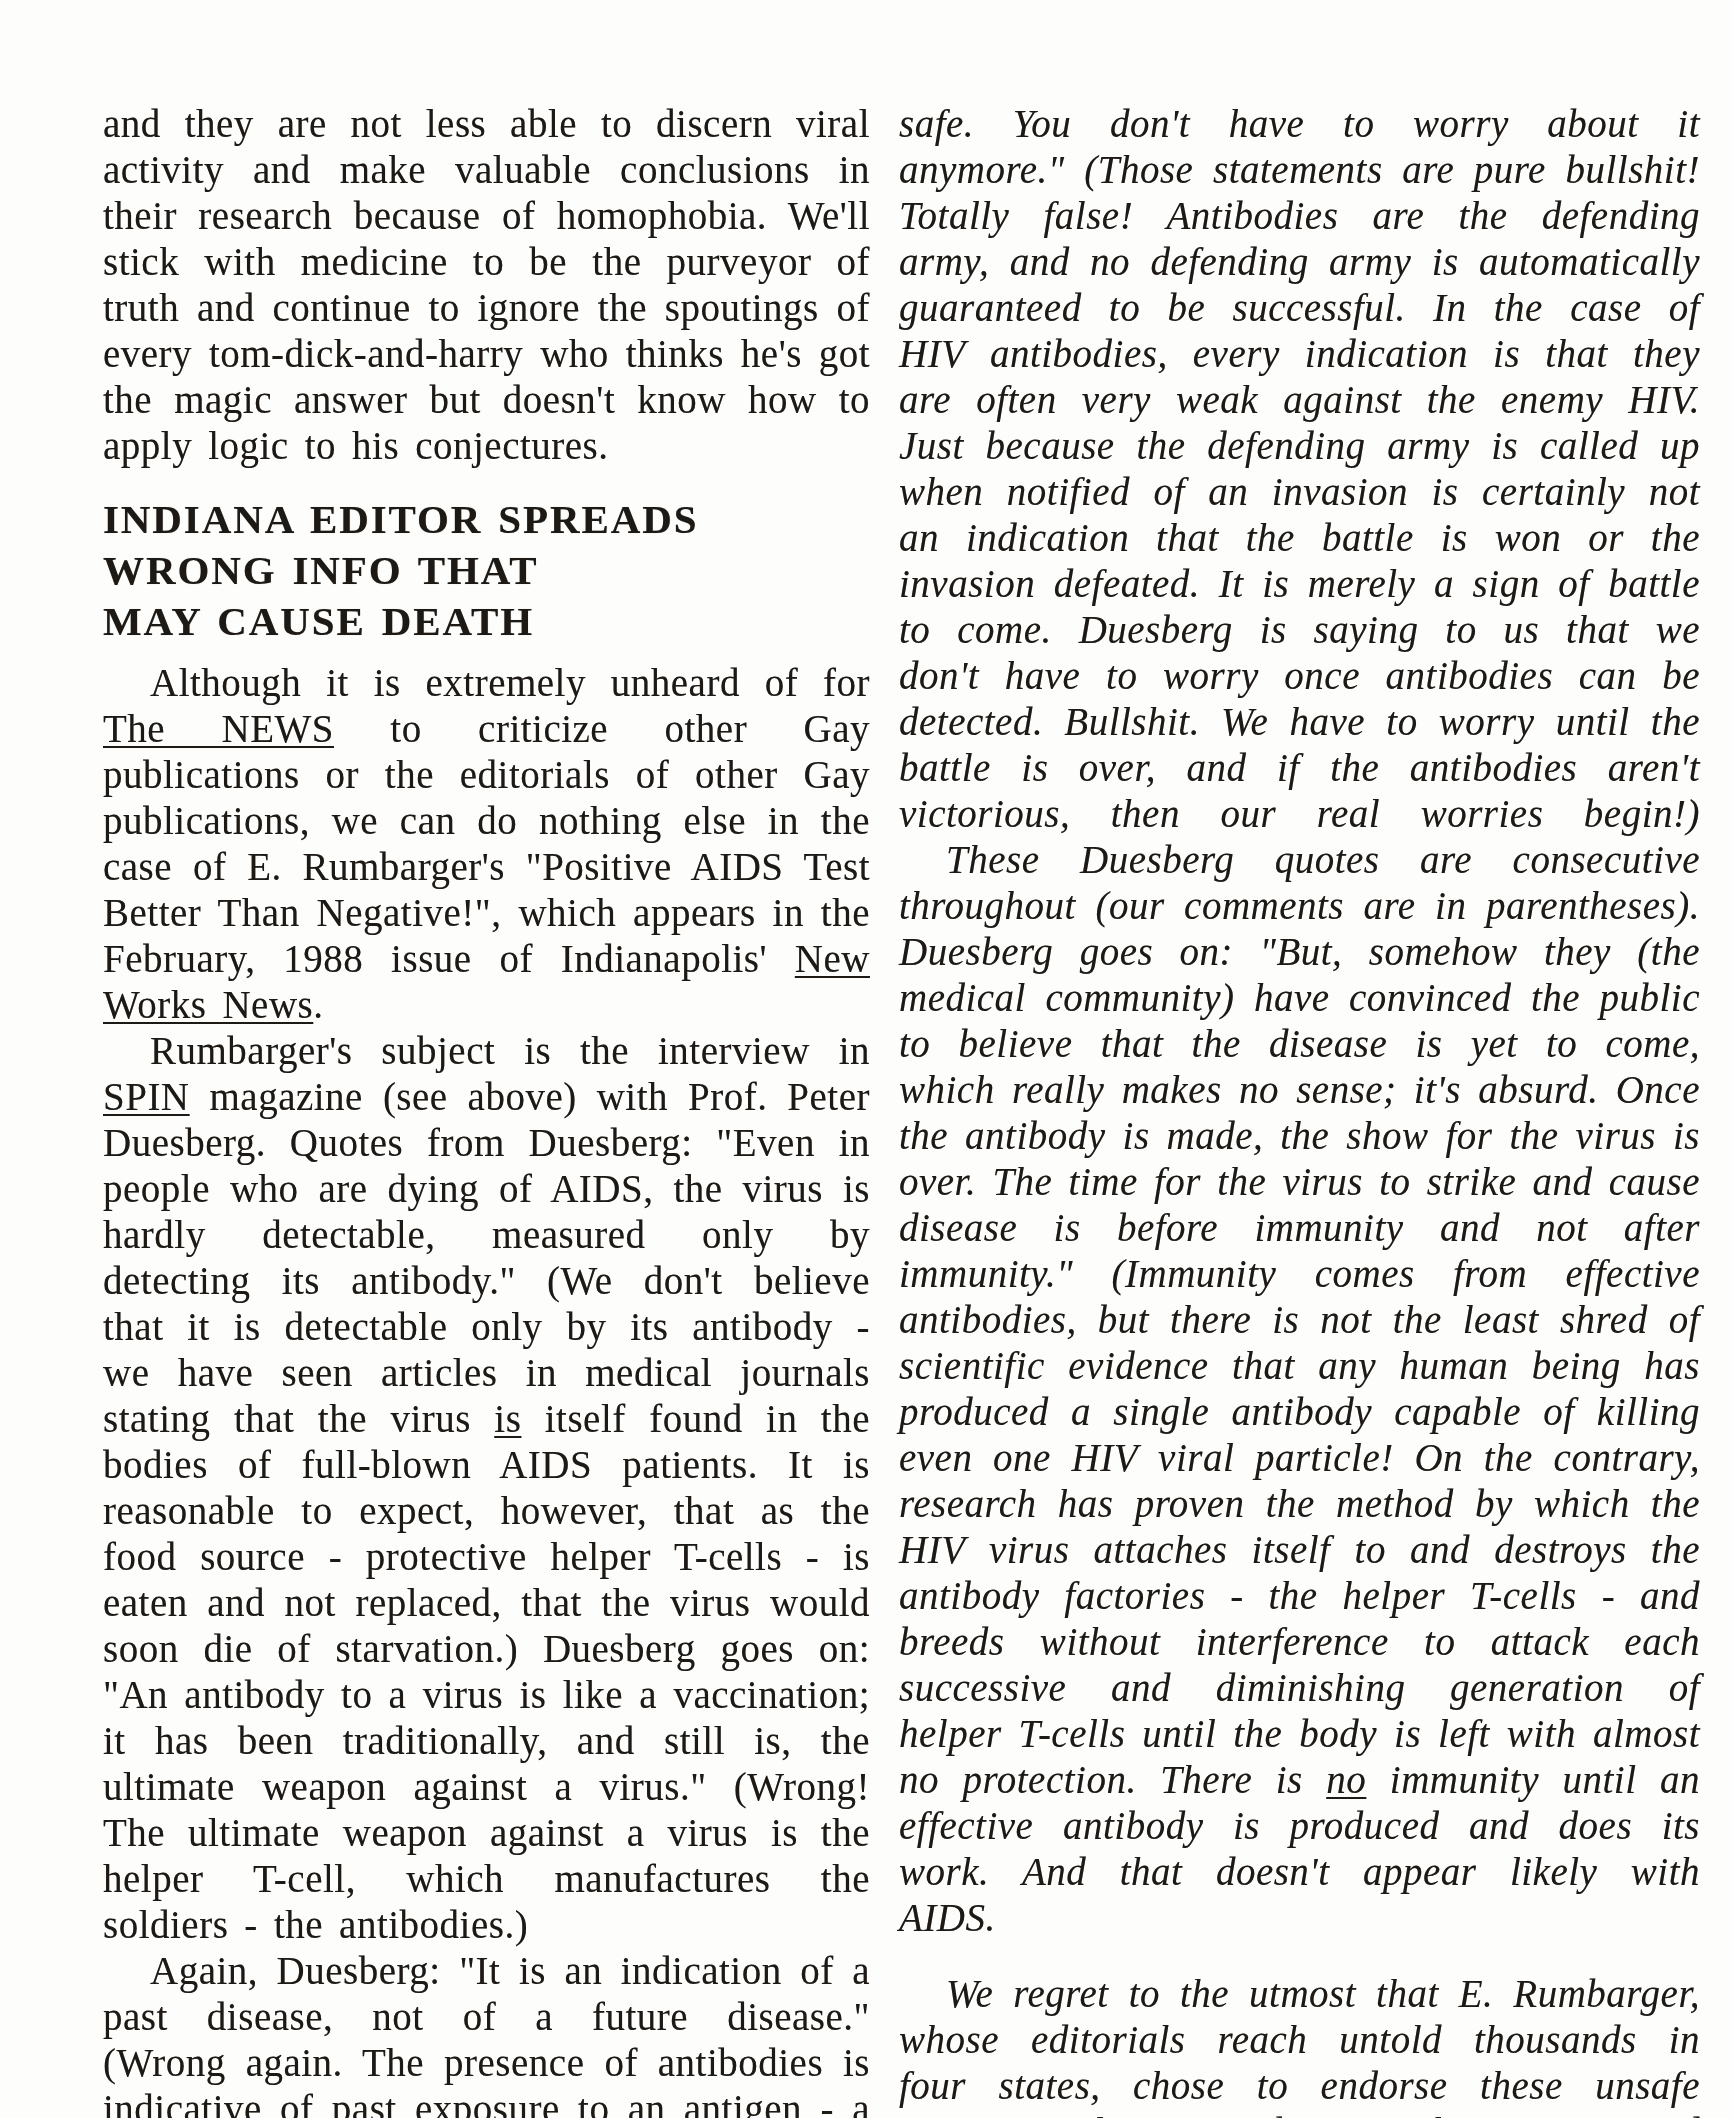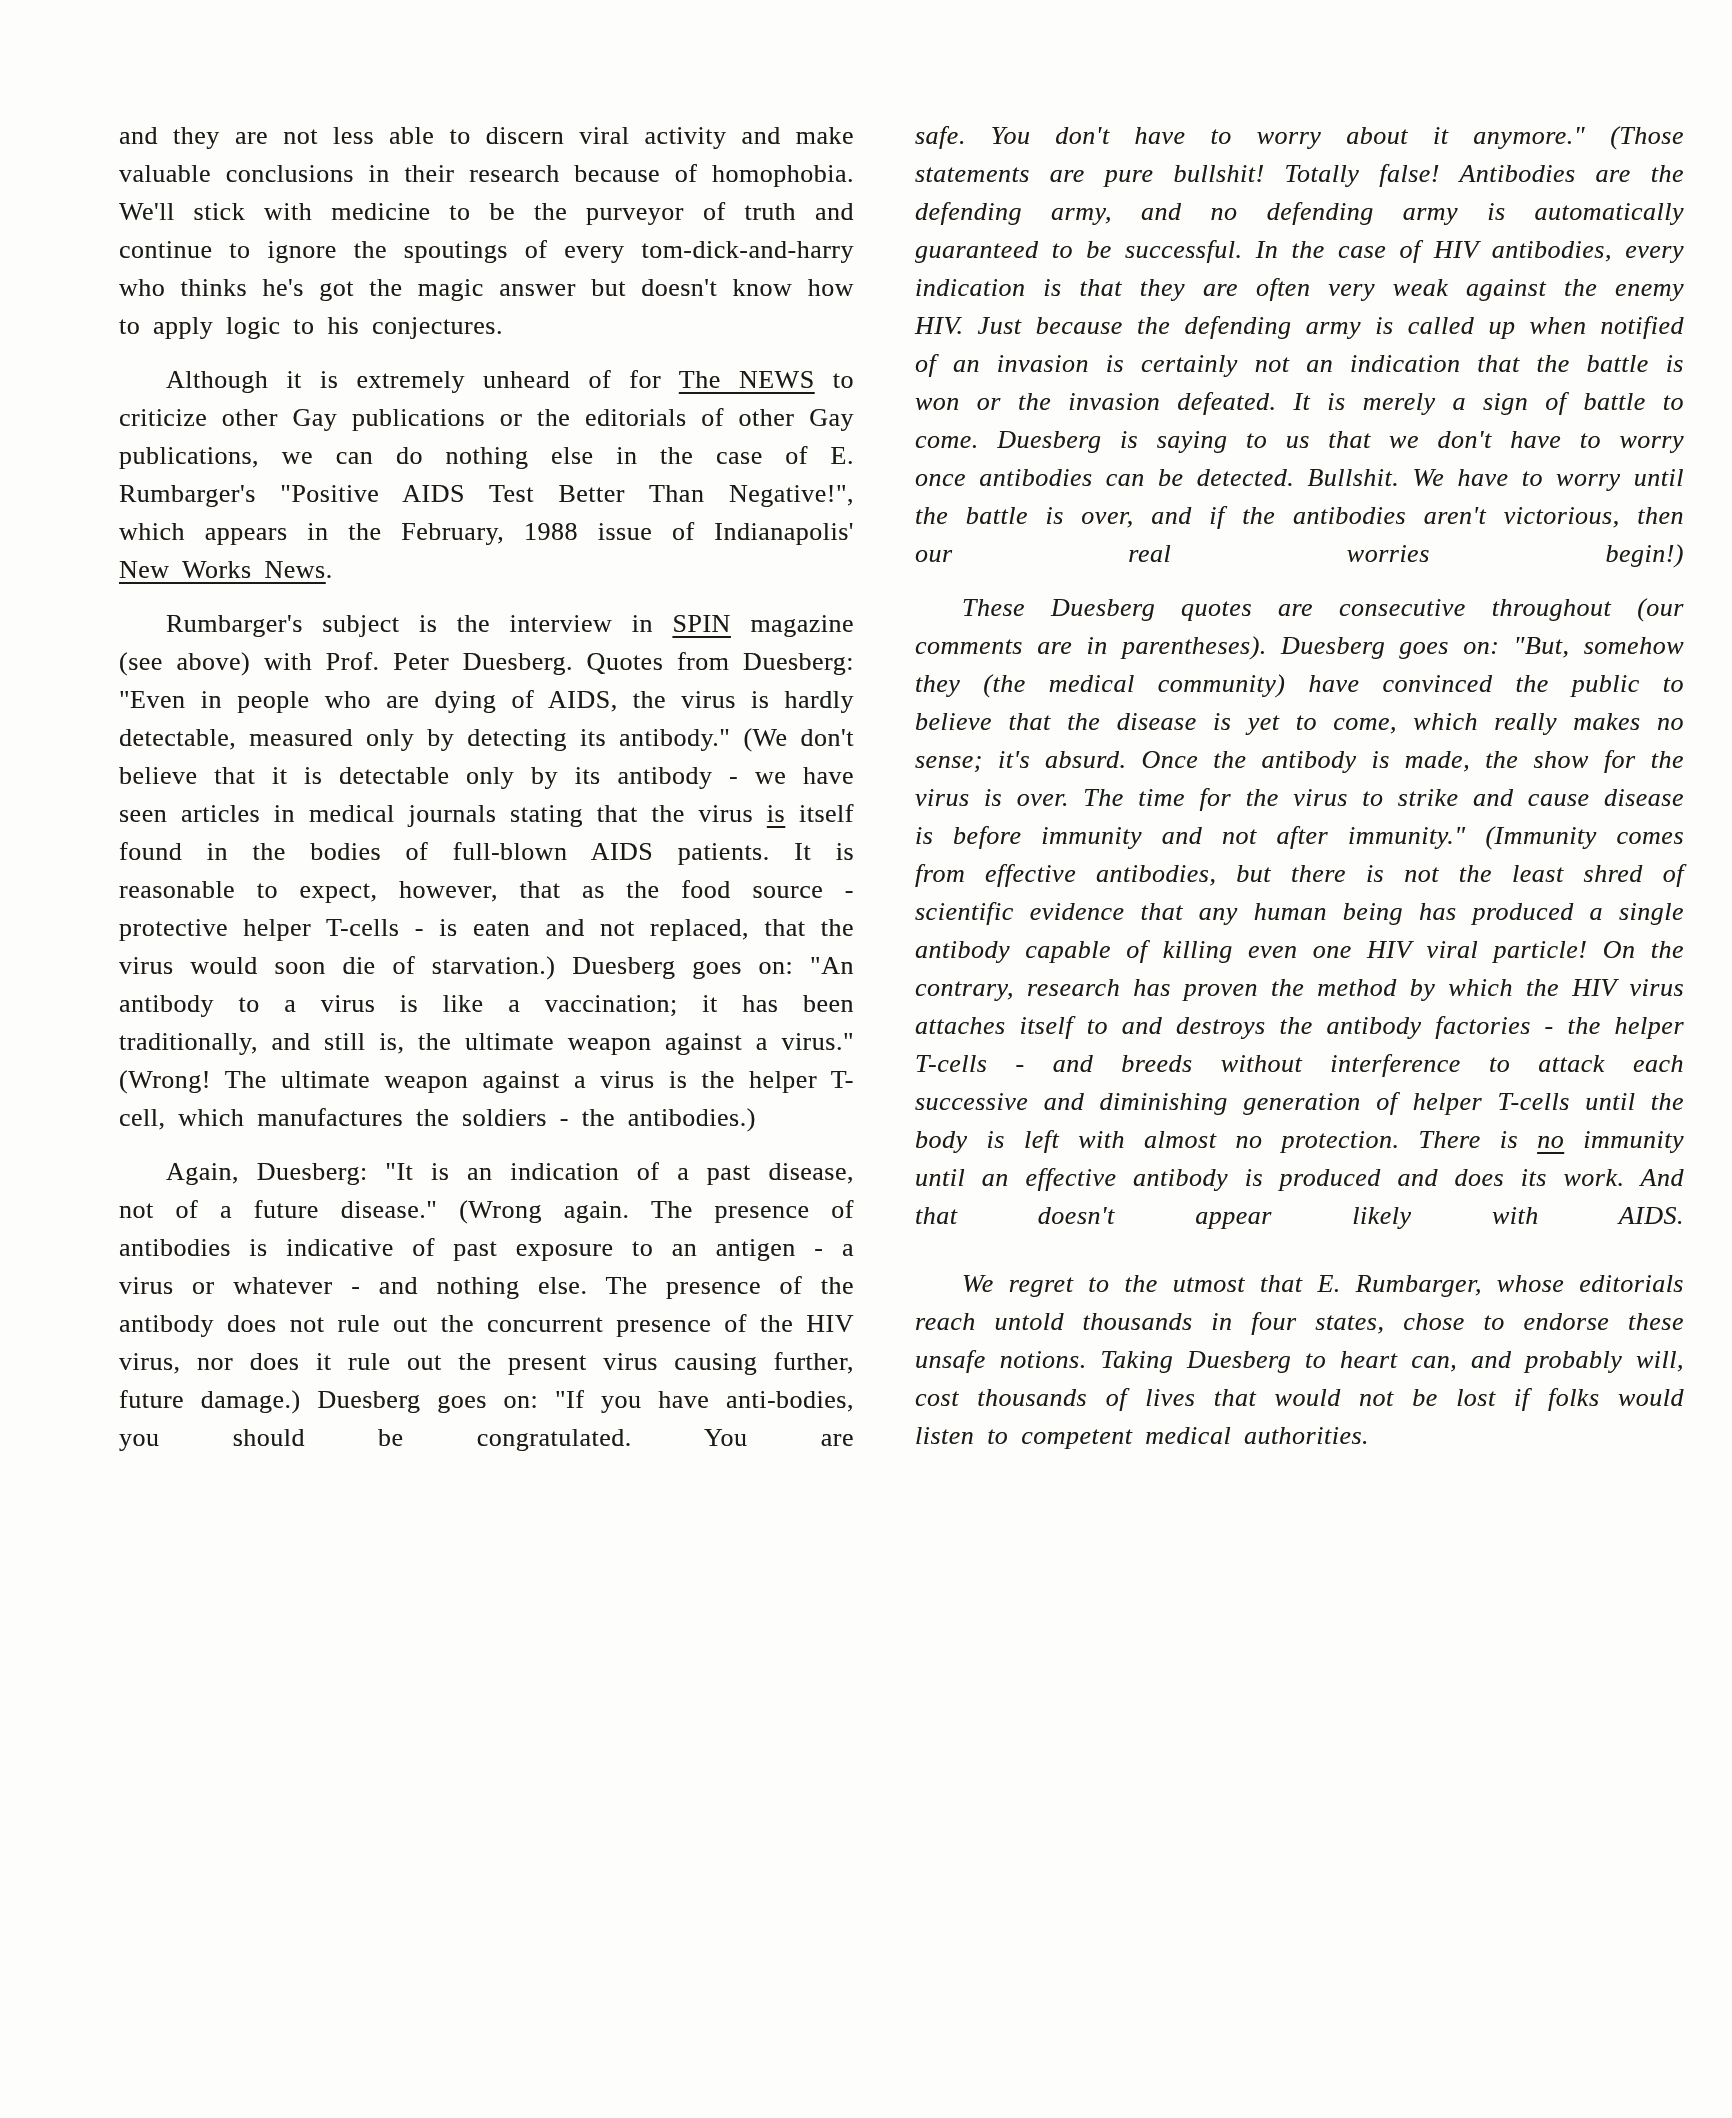--- a/index.html
+++ b/index.html
@@ -20,23 +20,23 @@
     display: flex;
     gap: 29px;
     padding: 101px 34px 0 103px;
   }
   .col {
     text-align: justify;
   }
   .col-left  { width: 767px; flex: none; }
   .col-right { width: 801px; flex: none; font-style: italic; }
   p.body-para {
-    margin: 16px;
-    font-size: 26px;
-    line-height: 38px;
+    margin: 0;
+    font-size: 39px;
+    line-height: 46px;
     letter-spacing: 0.5px;
     word-spacing: 5.8px;
     text-shadow: 0 0 0.5px rgba(29, 26, 22, 0.42);
   }
   p.indent { text-indent: 47px; }
   p.justify-last { text-align-last: justify; }
   p.para-gap { margin-top: 30px; }
   h2.headline {
     margin: 25px 0 12.5px 0;
     font-size: 41px;
@@ -57,20 +57,25 @@
 </style>
 </head>
 <body>
 
 <div class="page" style="background: rgb(253, 253, 252); color: rgb(29, 26, 22);">
   <div class="columns">
 
     <section class="col col-left">
       <p class="body-para"><span>and they are not less able to discern viral activity and make valuable conclusions in their research because of homophobia. We'll stick with medicine to be the purveyor of truth and continue to ignore the spoutings of every tom-dick-and-harry who thinks he's got the magic answer but doesn't know how to apply logic to his conjectures.</span></p>
 
+      <h2 class="headline">
+        <span class="headline-line">INDIANA EDITOR SPREADS</span>
+        <span class="headline-line">WRONG INFO THAT</span>
+        <span class="headline-line">MAY CAUSE DEATH</span>
+      </h2>
 
       <p class="body-para indent"><span>Although it is extremely unheard of for </span><span class="u">The NEWS</span><span> to criticize other Gay publications or the editorials of other Gay publications, we can do nothing else in the case of E. Rumbarger's "Positive AIDS Test Better Than Negative!", which appears in the February, 1988 issue of Indianapolis' </span><span class="u">New Works News</span><span>.</span></p>
 
       <p class="body-para indent"><span>Rumbarger's subject is the interview in </span><span class="u">SPIN</span><span> magazine (see above) with Prof. Peter Duesberg. Quotes from Duesberg: "Even in people who are dying of AIDS, the virus is hardly detectable, measured only by detecting its antibody." (We don't believe that it is detectable only by its antibody - we have seen articles in medical journals stating that the virus </span><span class="u">is</span><span> itself found in the bodies of full-blown AIDS patients. It is reasonable to expect, however, that as the food source - protective helper T-cells - is eaten and not replaced, that the virus would soon die of starvation.) Duesberg goes on: "An antibody to a virus is like a vaccination; it has been traditionally, and still is, the ultimate weapon against a virus." (Wrong! The ultimate weapon against a virus is the helper T-cell, which manufactures the soldiers - the antibodies.)</span></p>
 
       <p class="body-para indent justify-last"><span>Again, Duesberg: "It is an indication of a past disease, not of a future disease." (Wrong again. The presence of antibodies is indicative of past exposure to an antigen - a virus or whatever - and nothing else. The presence of the antibody does not rule out the concurrent presence of the HIV virus, nor does it rule out the present virus causing further, future damage.) Duesberg goes on: "If you have anti-bodies, you should be congratulated. You are</span></p>
     </section>
 
     <section class="col col-right">
       <p class="body-para justify-last"><span>safe. You don't have to worry about it anymore." (Those statements are pure bullshit! Totally false! Antibodies are the defending army, and no defending army is automatically guaranteed to be successful. In the case of HIV antibodies, every indication is that they are often very weak against the enemy HIV. Just because the defending army is called up when notified of an invasion is certainly not an indication that the battle is won or the invasion defeated. It is merely a sign of battle to come. Duesberg is saying to us that we don't have to worry once antibodies can be detected. Bullshit. We have to worry until the battle is over, and if the antibodies aren't victorious, then our real worries begin!)</span></p>

